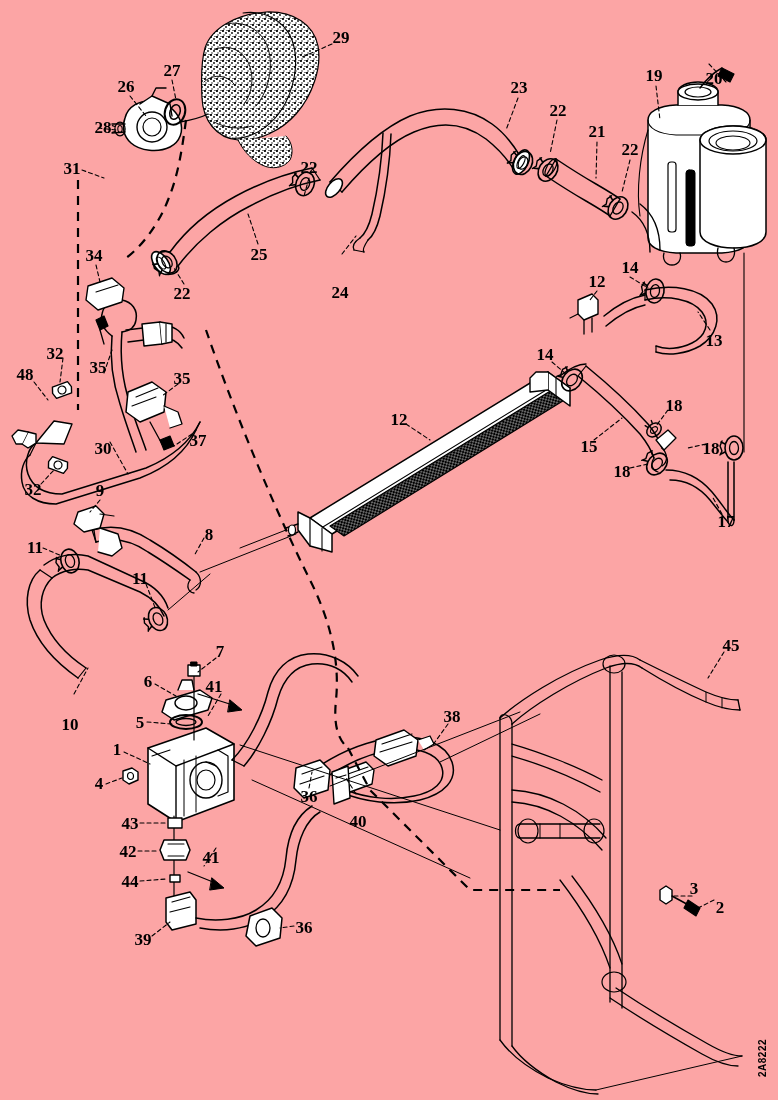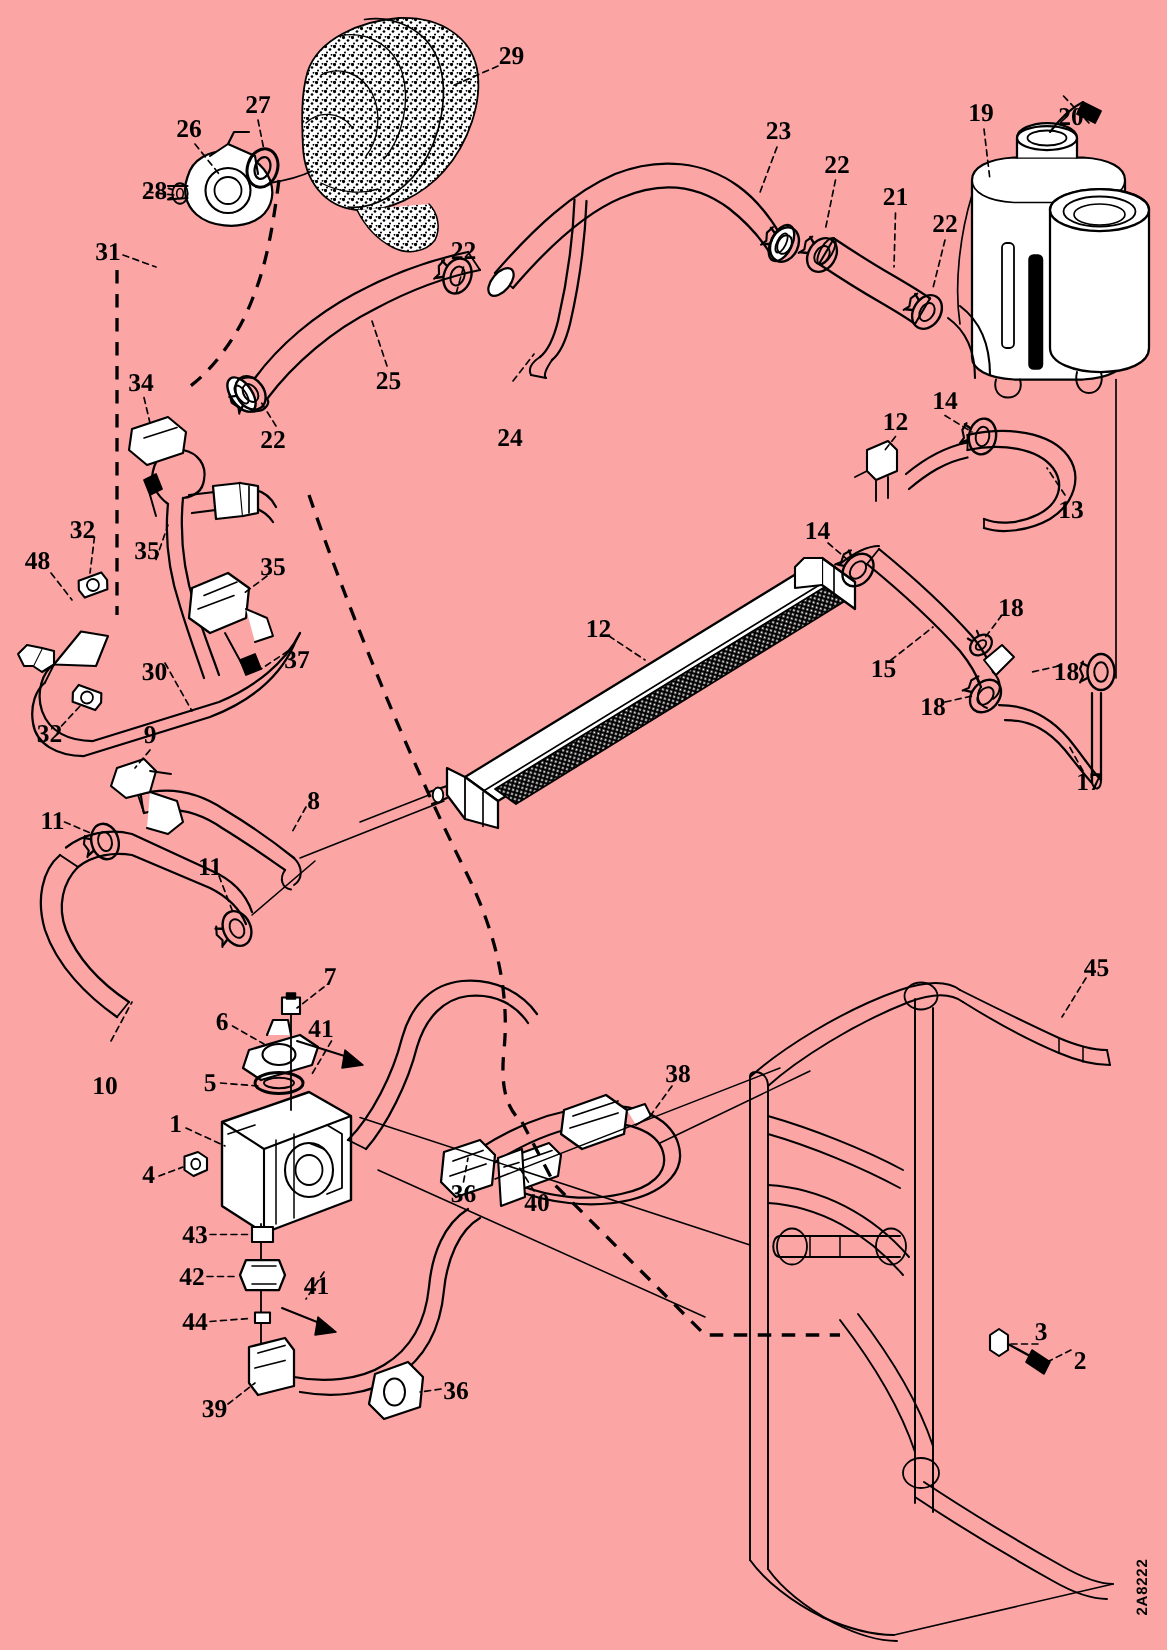--- a/index.html
+++ b/index.html
@@ -635,21 +635,21 @@
       <div class="callout" style="left: 731px; top: 645px;">45</div>
       <div class="callout" style="left: 220px; top: 651px;">7</div>
       <div class="callout" style="left: 70px; top: 724px;">10</div>
       <div class="callout" style="left: 148px; top: 681px;">6</div>
       <div class="callout" style="left: 214px; top: 686px;">41</div>
       <div class="callout" style="left: 140px; top: 722px;">5</div>
       <div class="callout" style="left: 452px; top: 716px;">38</div>
       <div class="callout" style="left: 117px; top: 749px;">1</div>
       <div class="callout" style="left: 99px; top: 783px;">4</div>
       <div class="callout" style="left: 309px; top: 796px;">36</div>
-      <div class="callout" style="left: 358px; top: 802px;">40</div>
+      <div class="callout" style="left: 358px; top: 821px;">40</div>
       <div class="callout" style="left: 130px; top: 823px;">43</div>
       <div class="callout" style="left: 128px; top: 851px;">42</div>
       <div class="callout" style="left: 211px; top: 857px;">41</div>
       <div class="callout" style="left: 130px; top: 881px;">44</div>
       <div class="callout" style="left: 694px; top: 888px;">3</div>
       <div class="callout" style="left: 720px; top: 907px;">2</div>
       <div class="callout" style="left: 143px; top: 939px;">39</div>
       <div class="callout" style="left: 304px; top: 927px;">36</div>
     </div>
 

